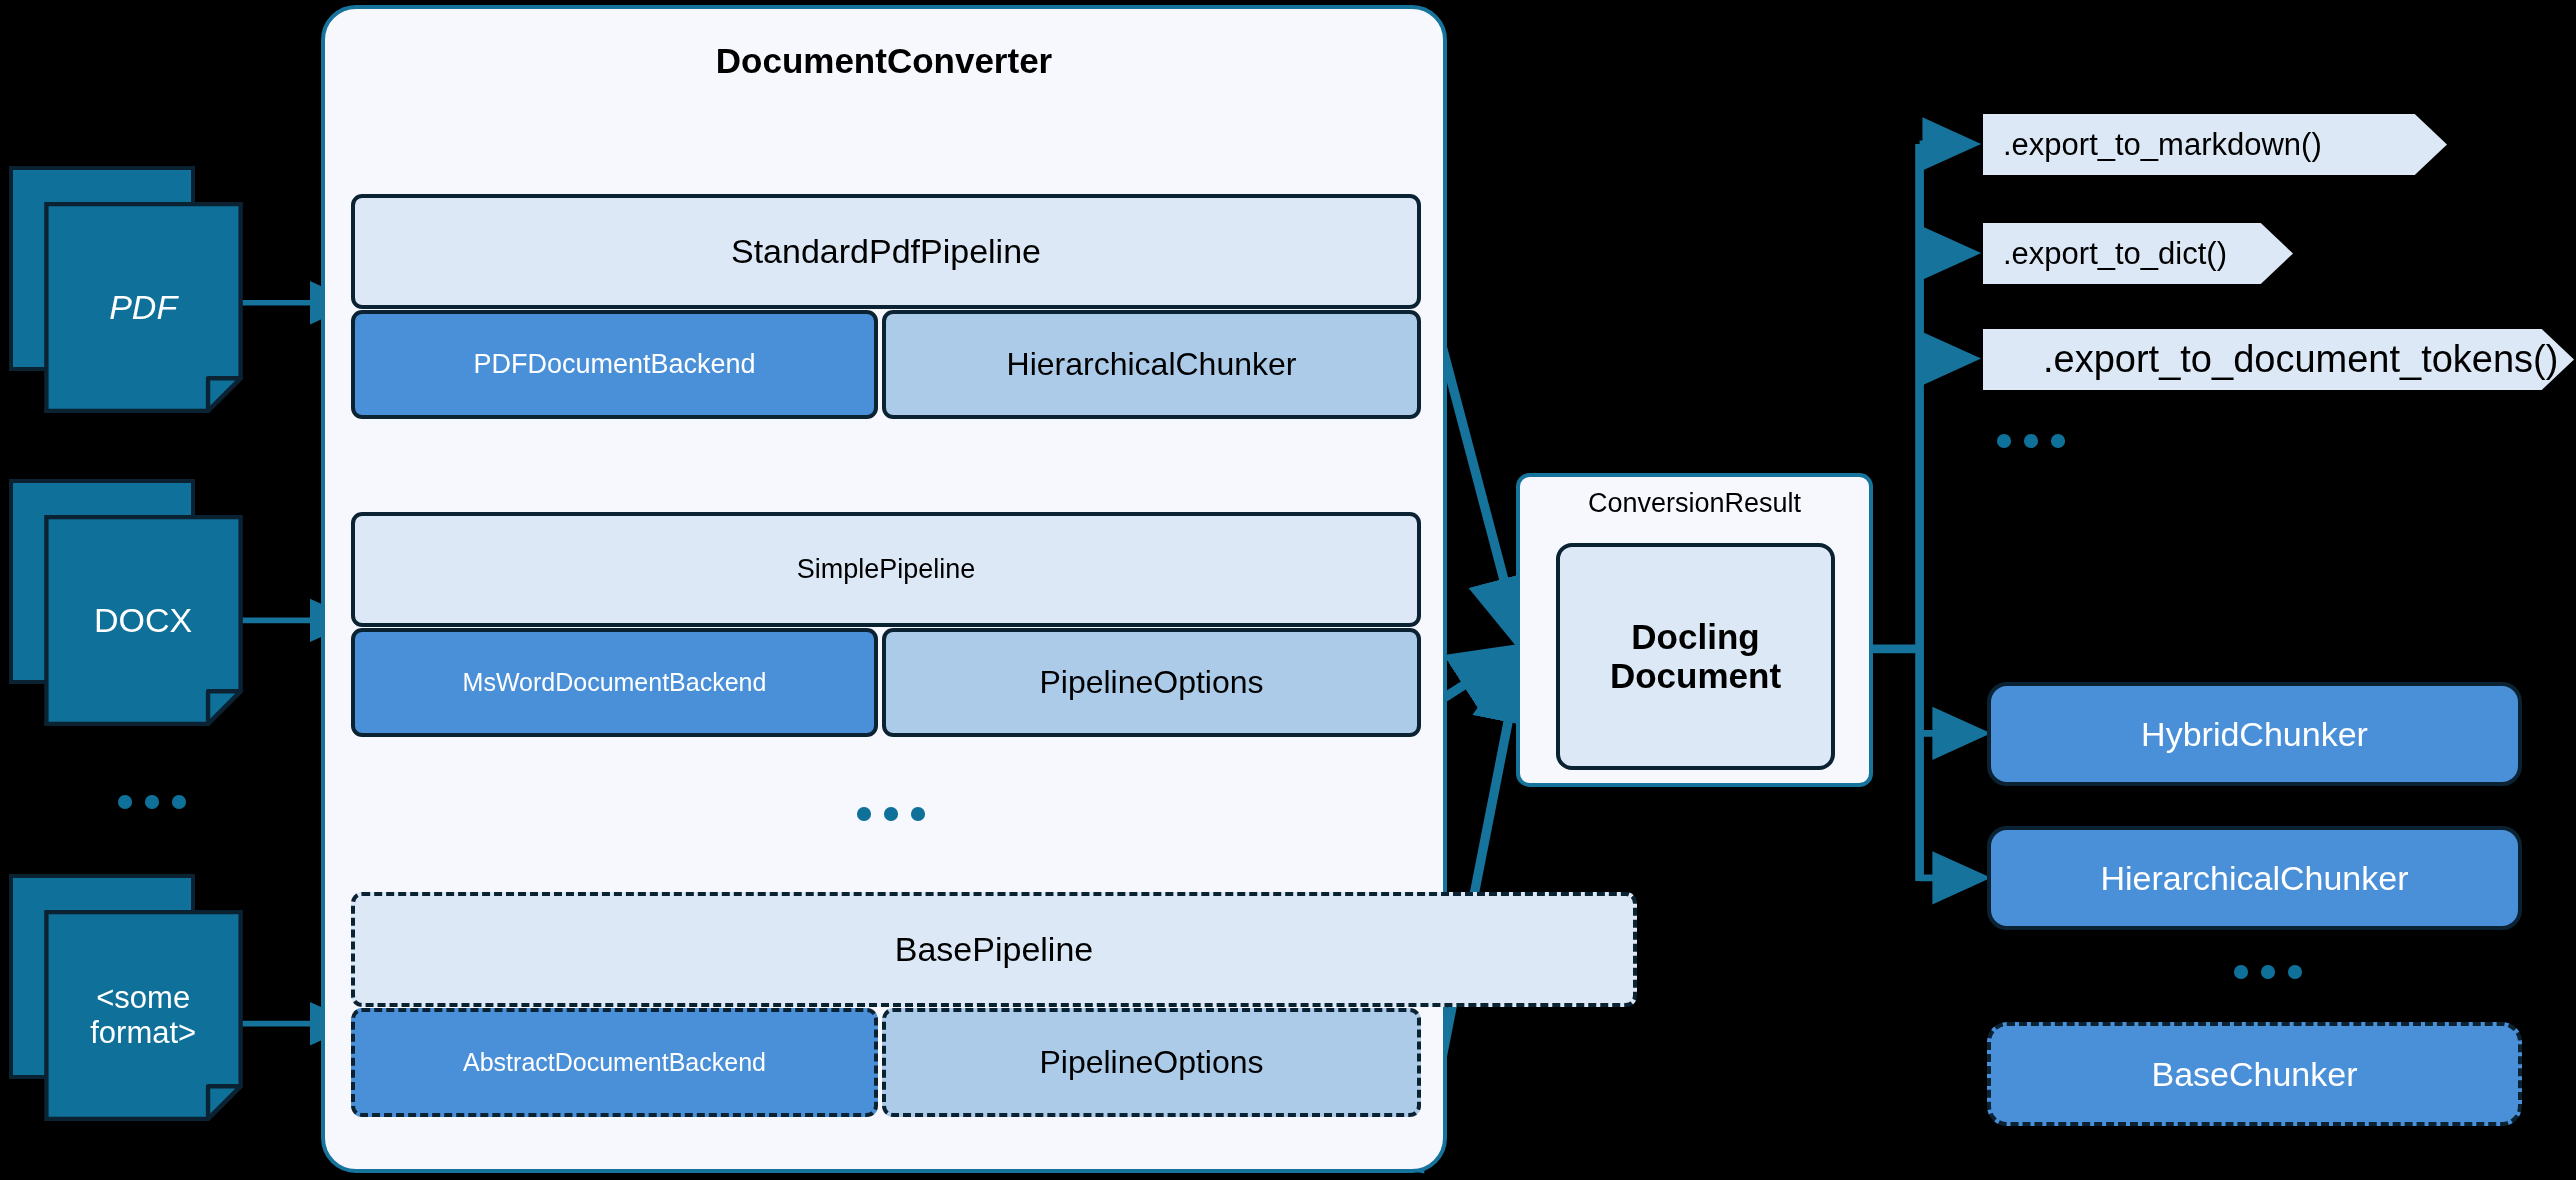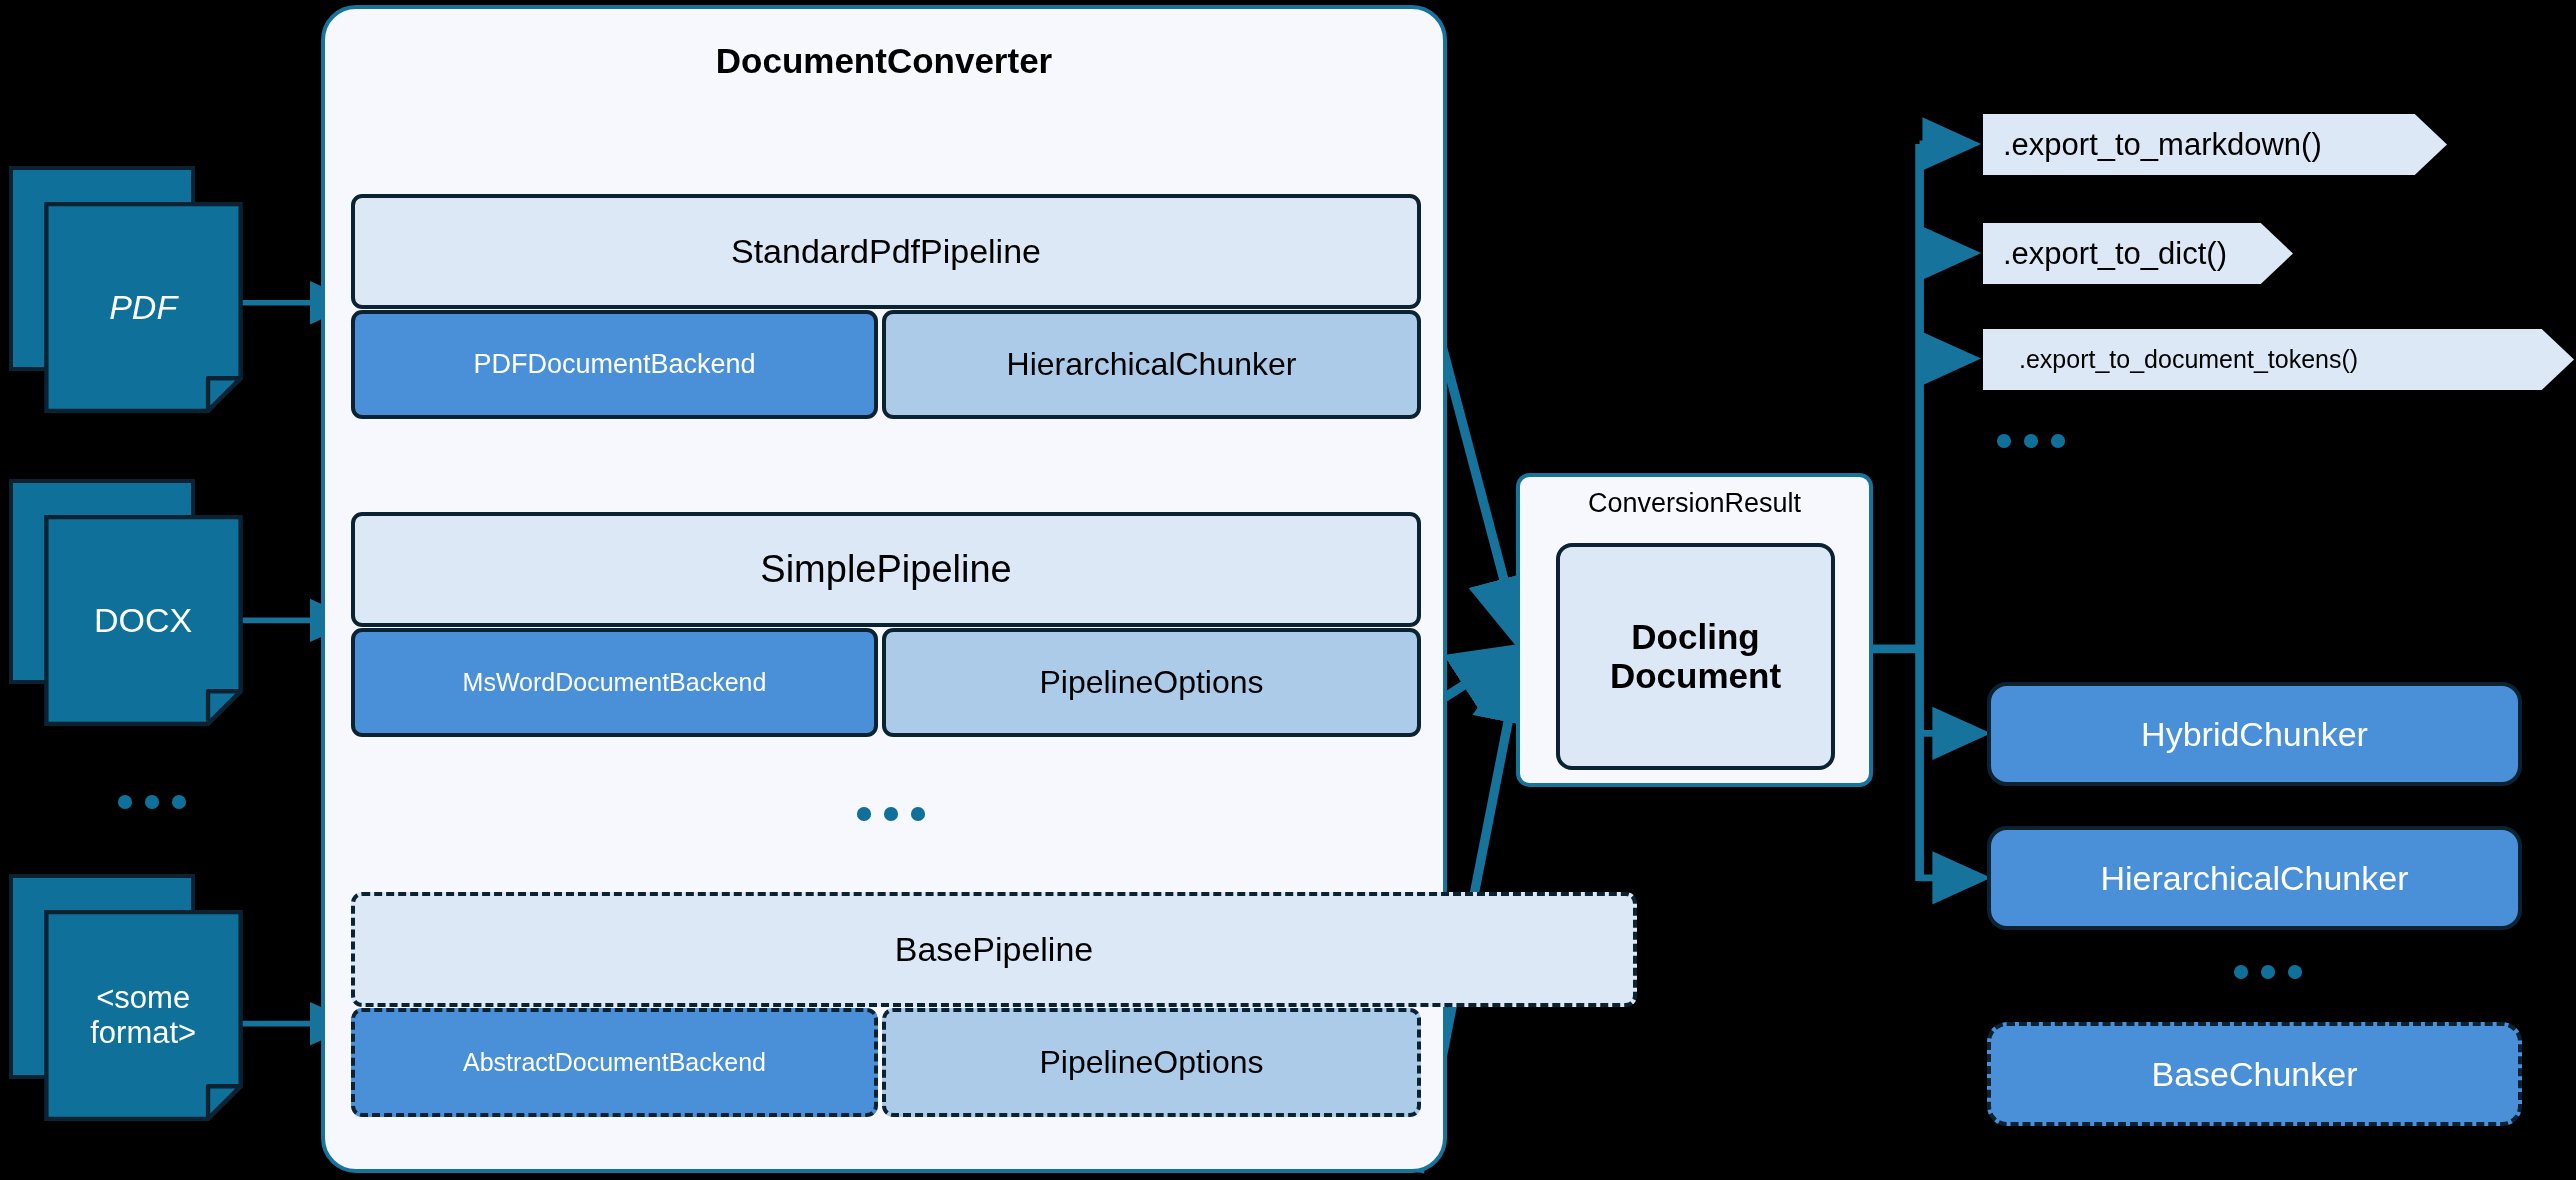--- a/index.html
+++ b/index.html
@@ -182,21 +182,21 @@
   <div class="pipe-head" style="left:351px;top:194px;width:1070px;height:115px;font-size:34px;">
     <span>StandardPdfPipeline</span>
   </div>
   <div class="pipe-backend" style="left:351px;top:310px;width:527px;height:109px;font-size:27px;">
     <span>PDFDocumentBackend</span>
   </div>
   <div class="pipe-options" style="left:882px;top:310px;width:539px;height:109px;font-size:32px;">
     <span>HierarchicalChunker</span>
   </div>
 
-  <div class="pipe-head" style="left:351px;top:512px;width:1070px;height:115px;font-size:38px;">
+  <div class="pipe-head" style="left:351px;top:512px;width:1070px;height:115px;font-size:27px;">
     <span>SimplePipeline</span>
   </div>
   <div class="pipe-backend" style="left:351px;top:628px;width:527px;height:109px;font-size:25px;">
     <span>MsWordDocumentBackend</span>
   </div>
   <div class="pipe-options" style="left:882px;top:628px;width:539px;height:109px;font-size:32px;">
     <span>PipelineOptions</span>
   </div>
 
   <div class="dots" style="left:857px;top:807px;gap:13.6px;">
@@ -236,21 +236,21 @@
     <svg width="310" height="61" viewBox="0 0 500 98">
       <path d="M0,0 H448 L500,49 L448,98 H0 Z" fill="#dce8f5"></path>
     </svg>
     <span class="ctext" style="padding-left:20px;font-size:31px;">.export_to_dict()</span>
   </div>
 
   <div class="chev" style="left:1983px;top:329px;width:591px;height:61px;">
     <svg width="591" height="61" viewBox="0 0 952 98">
       <path d="M0,0 H900 L952,49 L900,98 H0 Z" fill="#dce8f5"></path>
     </svg>
-    <span class="ctext" style="padding-left:36px;font-size:25px;">.export_to_document_tokens()</span>
+    <span class="ctext" style="padding-left:36px;font-size:38px;margin-left:24px;">.export_to_document_tokens()</span>
   </div>
 
   <div class="dots" style="left:1997px;top:434px;gap:13.6px;">
     <i style="width:13.6px;height:13.6px;"></i>
     <i style="width:13.6px;height:13.6px;"></i>
     <i style="width:13.6px;height:13.6px;"></i>
   </div>
 
   <div class="chunker" style="left:1987px;top:682px;width:535px;height:104px;font-size:34px;">
     <span>HybridChunker</span>

